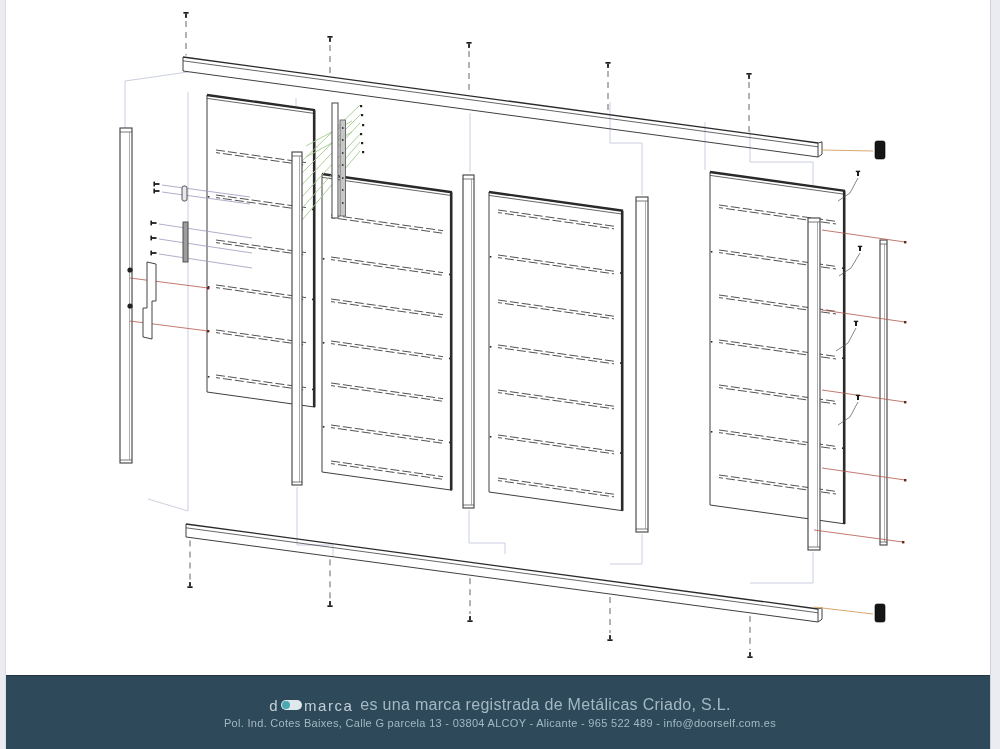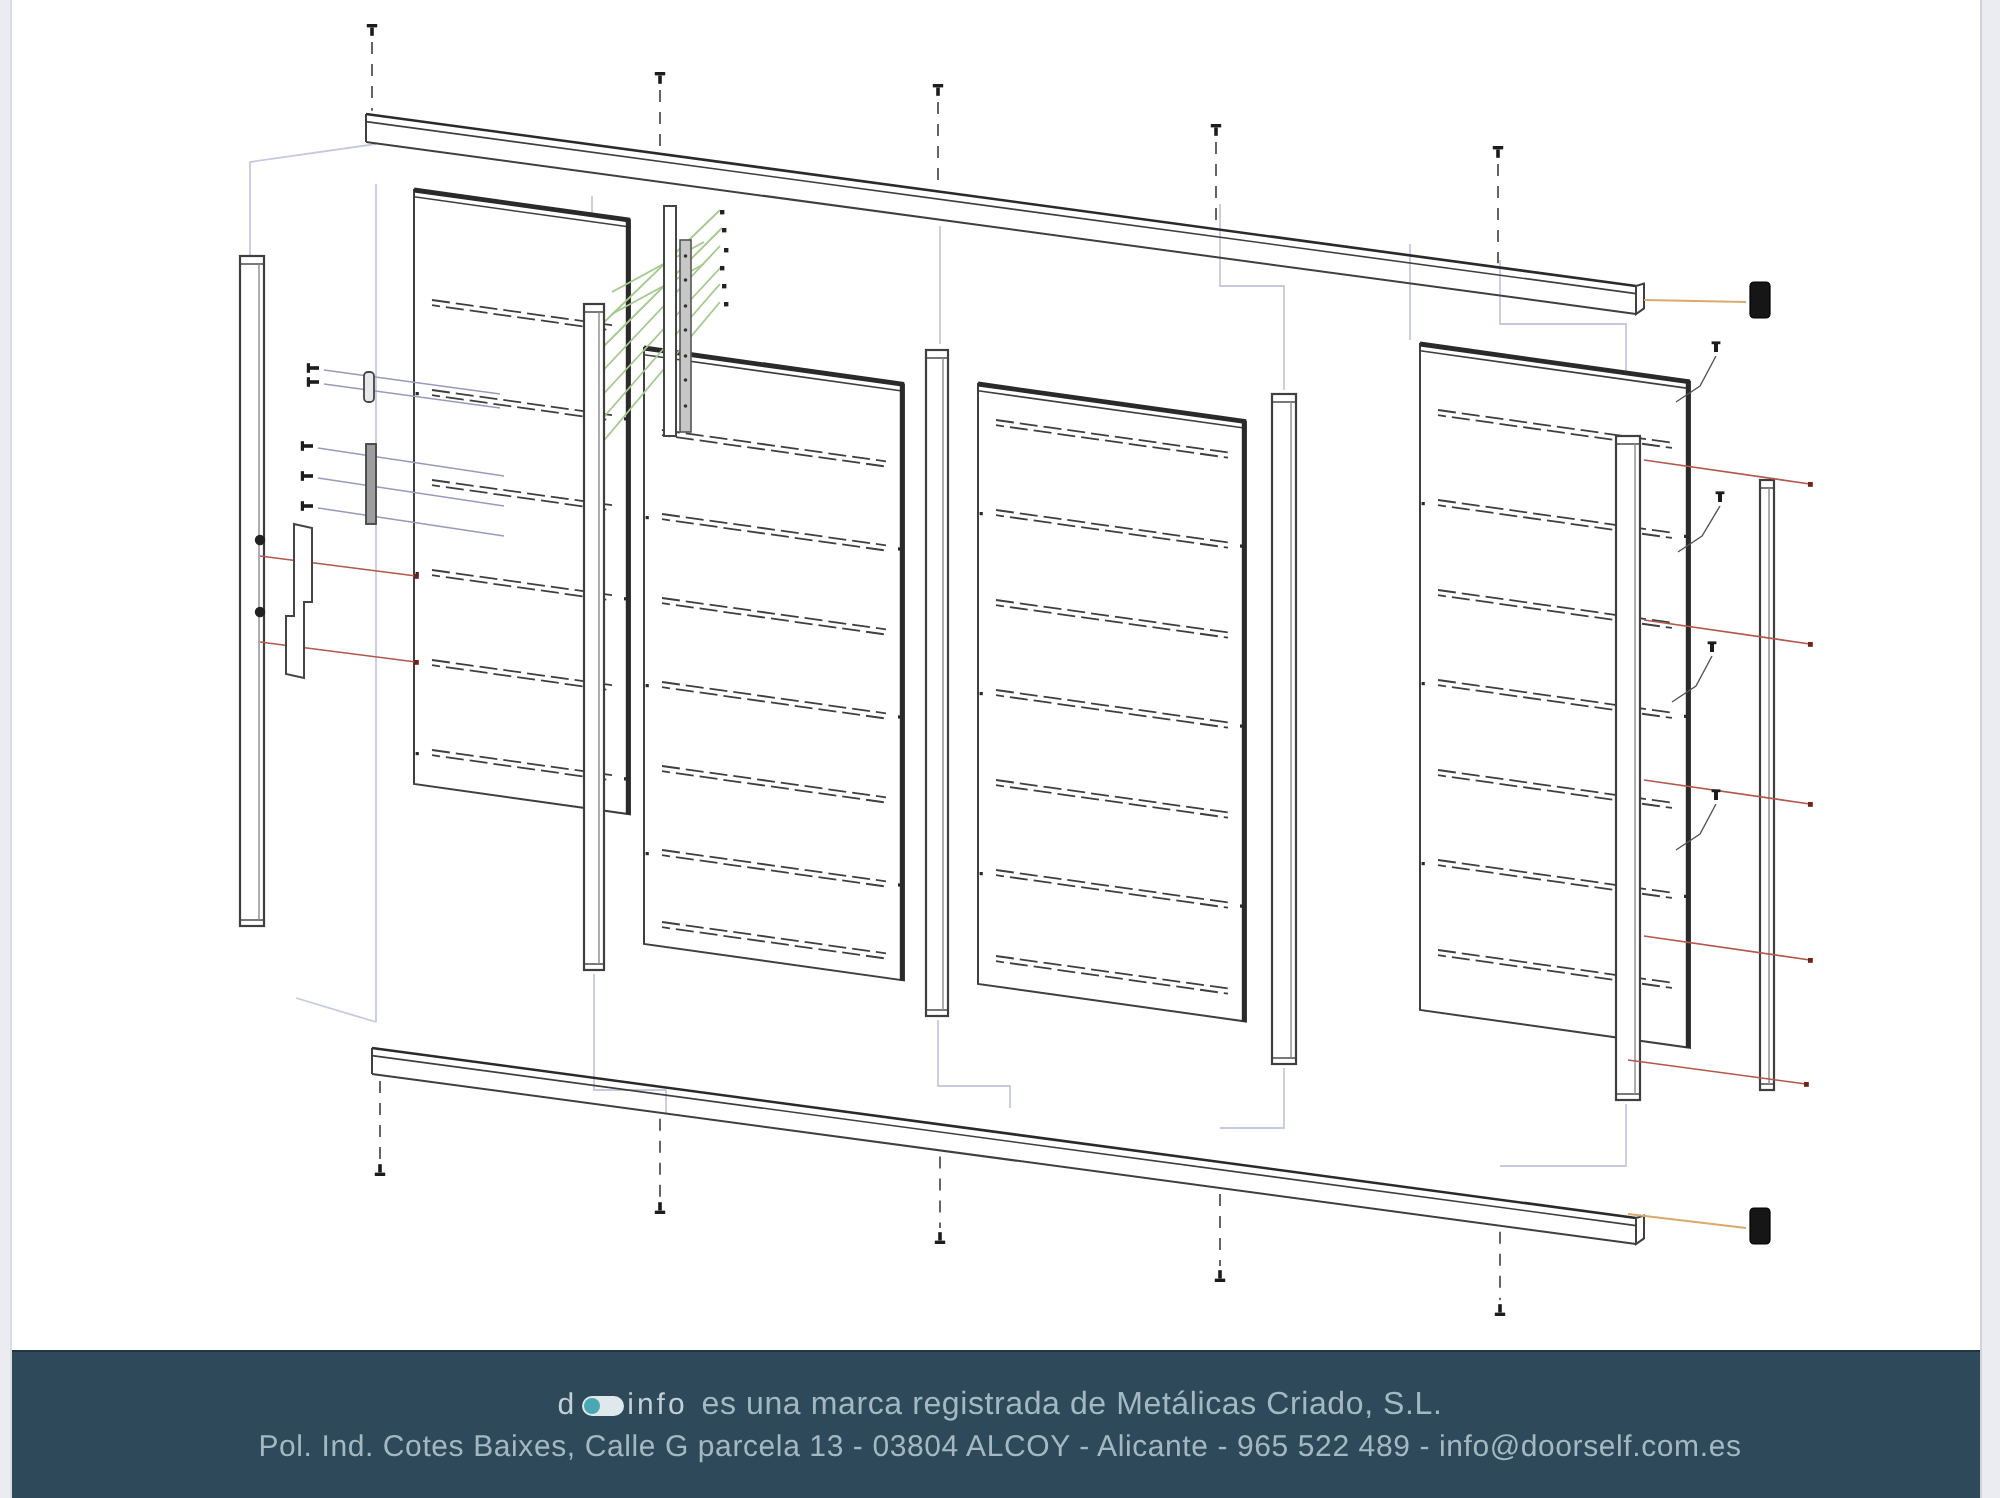--- a/index.html
+++ b/index.html
@@ -24,21 +24,21 @@
   }
   .pill{
     display:inline-block;width:21px;height:10px;border-radius:6px;
     background:#dfe8ea;position:relative;margin:0 1px;
   }
   .knob{
     position:absolute;left:1px;top:1px;width:8px;height:8px;border-radius:50%;
     background:var(--accent,#49a8b2);
   }
   .tm{color:var(--footer-text,#a3b8c3);font-size:16px;letter-spacing:.3px;}
-  .addr{color:var(--footer-text,#a3b8c3);font-size:15px;letter-spacing:.3px;}
+  .addr{color:var(--footer-text,#a3b8c3);font-size:11px;letter-spacing:.3px;}
   .edge{position:absolute;top:0;bottom:0;background:var(--edge,#ebebf2);z-index:10;}
   .edge.left{left:0;width:5px;border-right:1px solid #dcdce5;}
   .edge.right{right:0;width:9px;border-left:1px solid #d2d2dc;}
 </style>
 </head>
 <body>
 
 <div id="stage">
   <svg id="drawing" width="1000" height="676" viewBox="0 0 1000 676" xmlns="http://www.w3.org/2000/svg">
       <g>
@@ -326,21 +326,21 @@
       </g>
     </svg>
 
   <footer>
     <div class="brand-line">
       <span class="logo">
         <span class="lg">d</span>
         <span class="pill">
             <span class="knob"></span>
           </span>
-        <span class="lg">info</span>
+        <span class="lg">marca</span>
       </span>
       <span class="tm">es una marca registrada de Metálicas Criado, S.L.</span>
     </div>
     <div class="addr">Pol. Ind. Cotes Baixes, Calle G parcela 13 - 03804 ALCOY - Alicante - 965 522 489 - info@doorself.com.es</div>
   </footer>
 
   <div class="edge left"></div>
   <div class="edge right"></div>
 </div>
 

